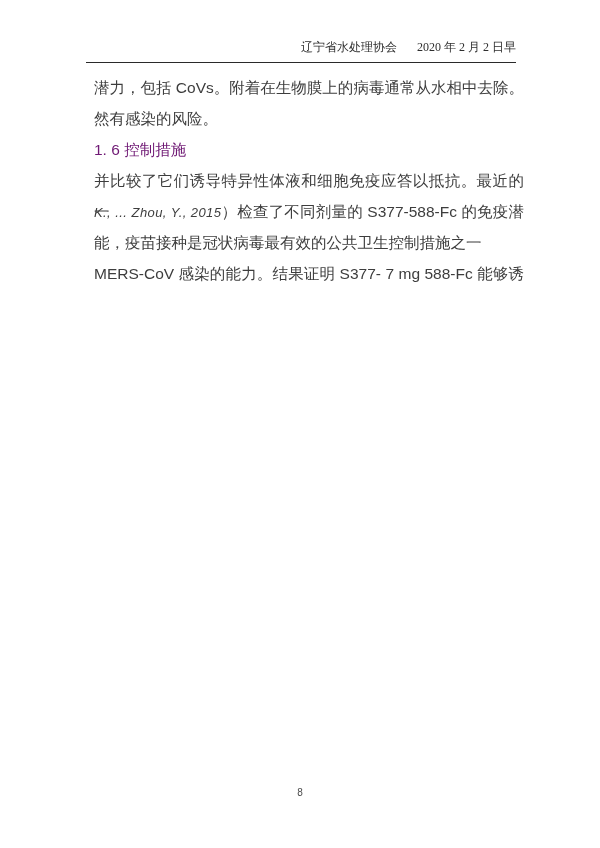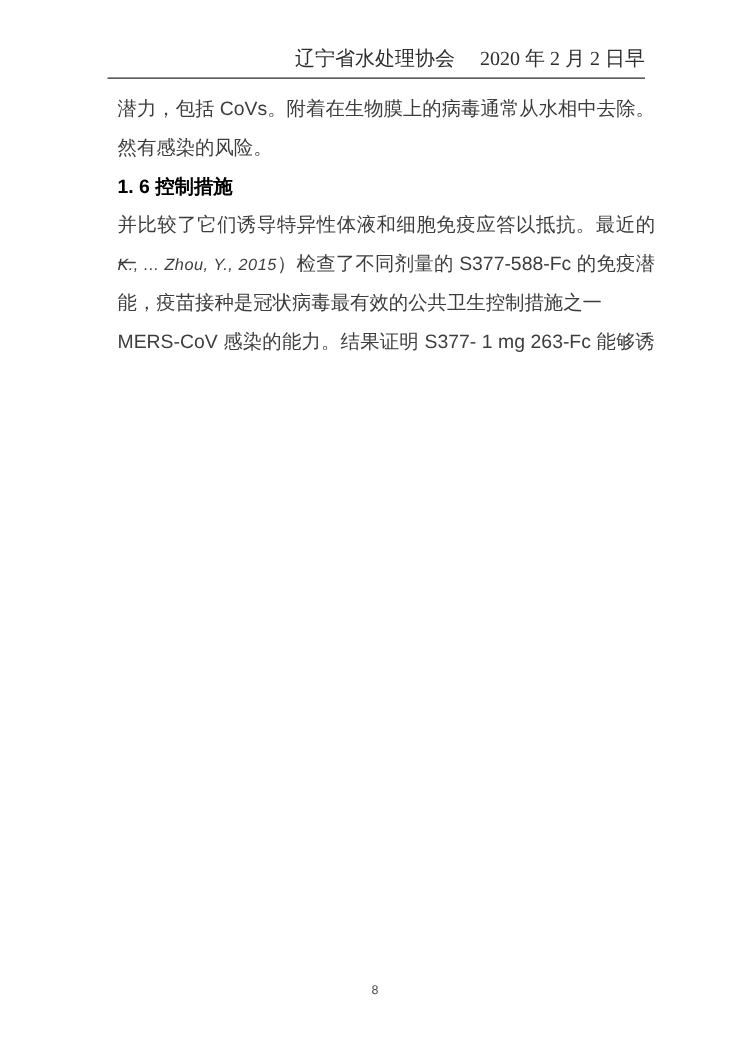--- a/index.html
+++ b/index.html
@@ -16,21 +16,21 @@
     overflow: hidden;
   }
   
   .header {
     position: absolute;
     left: 86px;
     top: 39px;
     width: 430px;
     text-align: right;
     font-family: "Liberation Serif", serif;
-    font-size: 16px;
+    font-size: 12px;
     line-height: 17px;
     color: #2e2e2e;
     padding-bottom: 6px;
     border-bottom: 1.4px solid #2a2a2a;
     white-space: nowrap;
   }
   .header .org {
     margin-right: 20px;
   }
   
@@ -46,22 +46,22 @@
   .line {
     height: 31px;
     white-space: nowrap;
   }
   .jline {
     white-space: normal;
     text-align: justify;
     text-align-last: justify;
   }
   .heading {
-    font-weight: bold;
-    color: #000000;
+    font-weight: normal;
+    color: #701a75;
   }
   .cite {
     font-style: italic;
     font-size: 13px;
     letter-spacing: 0.4px;
     color: #3d3d3d;
   }
   
   .pagenum {
     position: absolute;
@@ -82,18 +82,18 @@
     <span class="org">辽宁省水处理协会</span><span>2020 年 2 月 2 日早</span>
   </div>
 
   <div class="bodytext">
     <div class="line jline">潜力，包括 CoVs。附着在生物膜上的病毒通常从水相中去除。</div>
     <div class="line">然有感染的风险。</div>
     <div class="line heading">1. 6 控制措施</div>
     <div class="line jline">并比较了它们诱导特异性体液和细胞免疫应答以抵抗。最近的一</div>
     <div class="line jline"><span class="cite">K., ... Zhou, Y., 2015</span><span>）检查了不同剂量的 S377-588-Fc 的免疫潜</span></div>
     <div class="line">能，疫苗接种是冠状病毒最有效的公共卫生控制措施之一</div>
-    <div class="line jline">MERS-CoV 感染的能力。结果证明 S377- 1 mg 263-Fc 能够诱</div>
+    <div class="line jline">MERS-CoV 感染的能力。结果证明 S377- 7 mg 588-Fc 能够诱</div>
   </div>
 
   <div class="pagenum">8</div>
 
 </div>
 
 </body></html>

